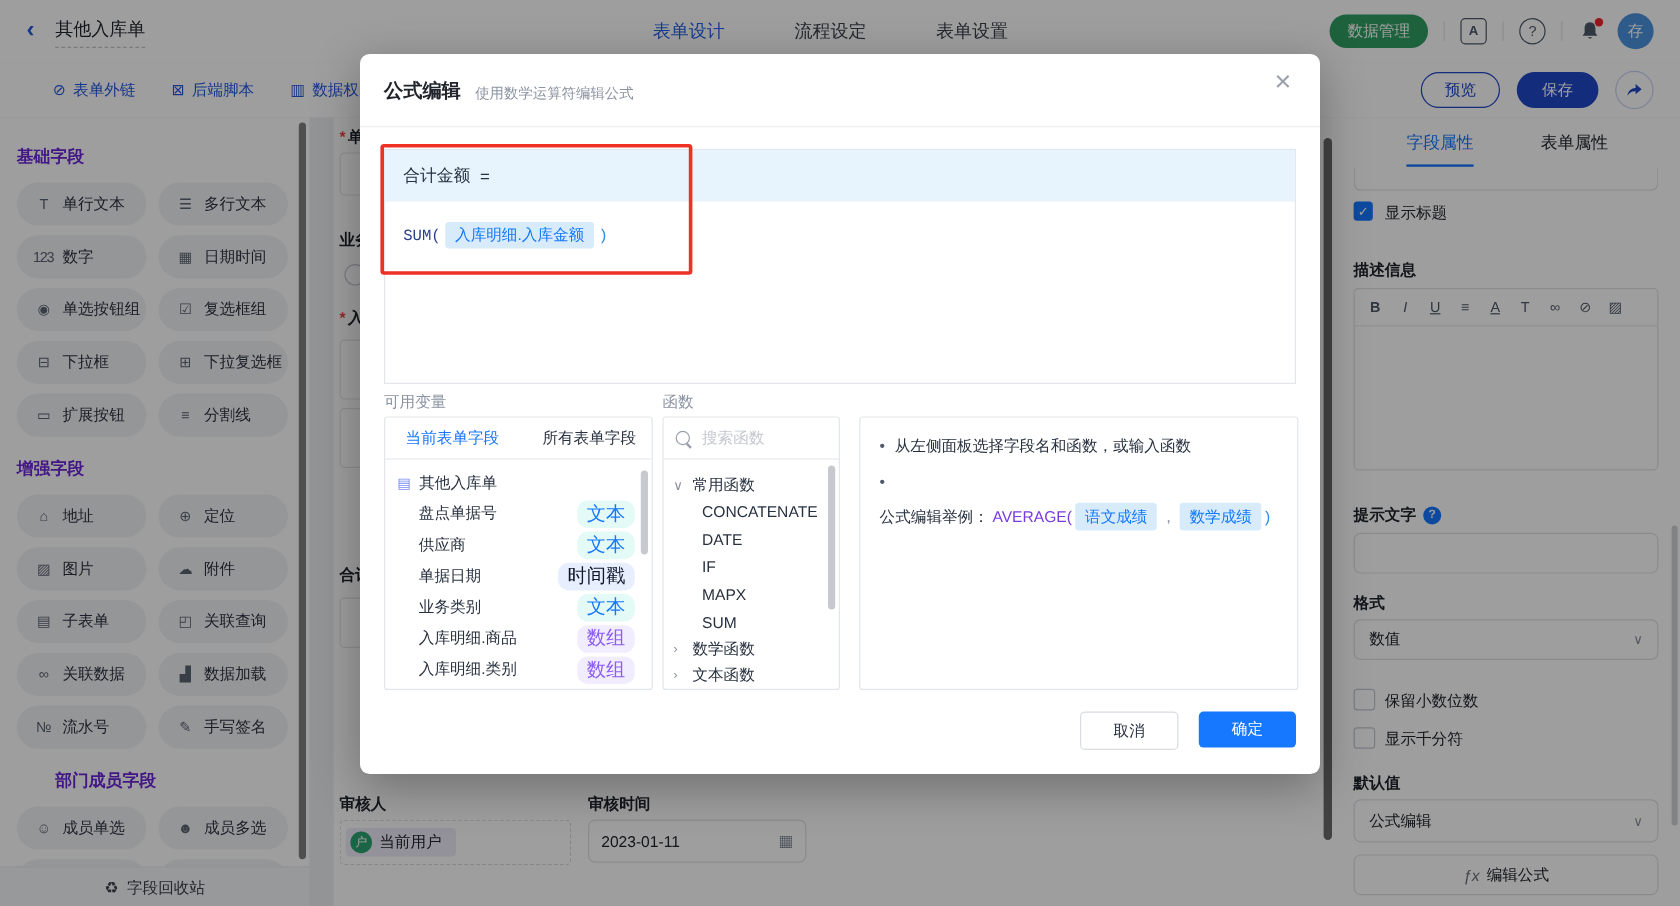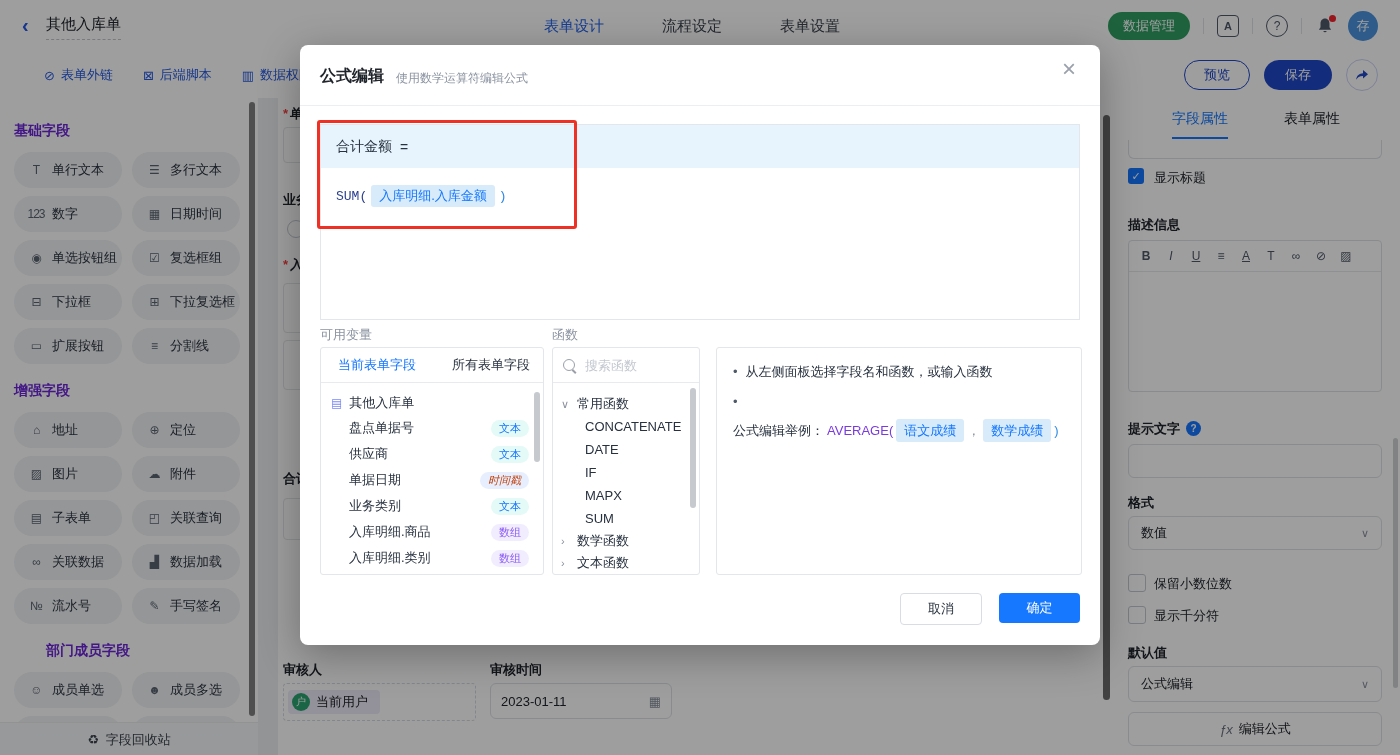--- a/index.html
+++ b/index.html
@@ -85,28 +85,28 @@
   .redbox{position:absolute;left:17px;top:75px;width:254px;height:103px;border:3px solid #ee3124;border-radius:3px;pointer-events:none;z-index:120;}
   .plabel{position:absolute;font-size:13px;color:#8b93a1;}
   .panel{position:absolute;border:1px solid #e3e6ea;border-radius:3px;background:#fff;overflow:hidden;}
   .vtabs{height:34px;border-bottom:1px solid #e8eaee;display:flex;align-items:center;padding-left:17px;gap:36px;font-size:13px;}
   .vtab.active{color:#1677ff;}
   .vtab{color:#2a3341;}
   .vtree{padding:8px 6px 0 10px;}
   .vroot{display:flex;align-items:center;gap:7px;height:24px;font-size:13px;color:#27313f;}
   .vdoc{color:#7a8bf7;font-size:12px;}
   .vrow{display:flex;align-items:center;justify-content:space-between;height:26px;padding-left:18px;font-size:13px;color:#27313f;}
-  .badge{font-size:11px;border-radius:9px;padding:1px 8px;margin-right:8px;white-space:nowrap;}
+  .badge{font-size:16px;border-radius:9px;padding:1px 8px;margin-right:8px;white-space:nowrap;}
   .b-text{color:#1677ff;background:#e4faf6;}
-  .b-ts{color:#c2410c;background:#e7effe;font-style:italic;}
+  .b-ts{color:#0f172a;background:#e7effe;}
   .b-arr{color:#8b5cf6;background:#f2edfe;}
   .srow{height:34px;border-bottom:1px solid #e8eaee;display:flex;align-items:center;padding-left:10px;gap:8px;}
   .lens{position:relative;width:10px;height:10px;border:1.5px solid #9aa0aa;border-radius:50%;}
   .lens::after{content:"";position:absolute;left:9px;top:9px;width:5px;height:1.5px;background:#9aa0aa;transform:rotate(45deg);transform-origin:0 0;}
-  .sph{color:#c3c7cf;font-size:13px;border:none;outline:none;width:90px;font-family:Liberation Sans, sans-serif;background:transparent;}
+  .sph{color:#c3c7cf;font-size:13px;border:none;outline:none;width:90px;font-family:Liberation Serif, serif;background:transparent;}
   .sph::placeholder{color:#c3c7cf;}
   .ftree{padding:10px 4px 0 8px;font-size:13px;color:#27313f;}
   .fgrow{height:22px;display:flex;align-items:center;gap:6px;}
   .fcaret{color:#8a919f;font-size:11px;width:10px;}
   .fitem{height:23px;display:flex;align-items:center;padding-left:24px;}
   .ipanel{padding:14px 16px;font-size:13px;color:#27313f;}
   .irow{display:flex;align-items:flex-start;gap:8px;margin-bottom:11px;line-height:19px;flex-wrap:wrap;}
   .bullet{color:#4e5969;}
   .avfn{color:#7a3bdd;}
   .mbtn{position:absolute;height:30px;border-radius:4px;display:flex;align-items:center;justify-content:center;font-size:13px;}

